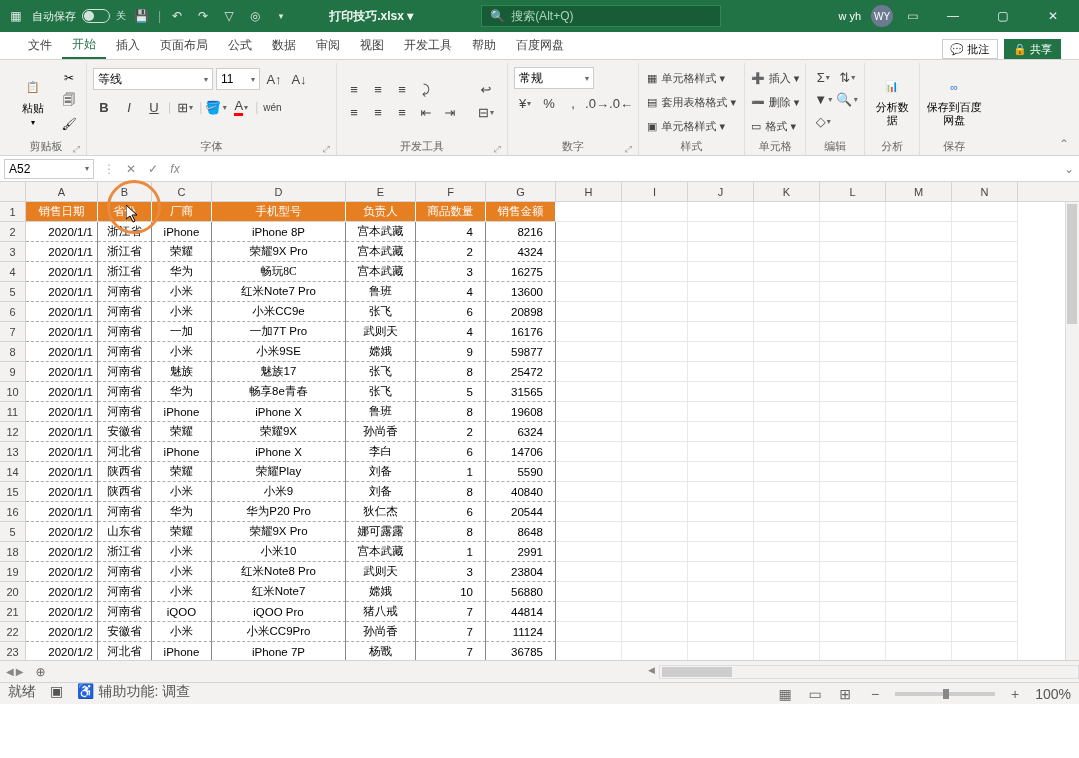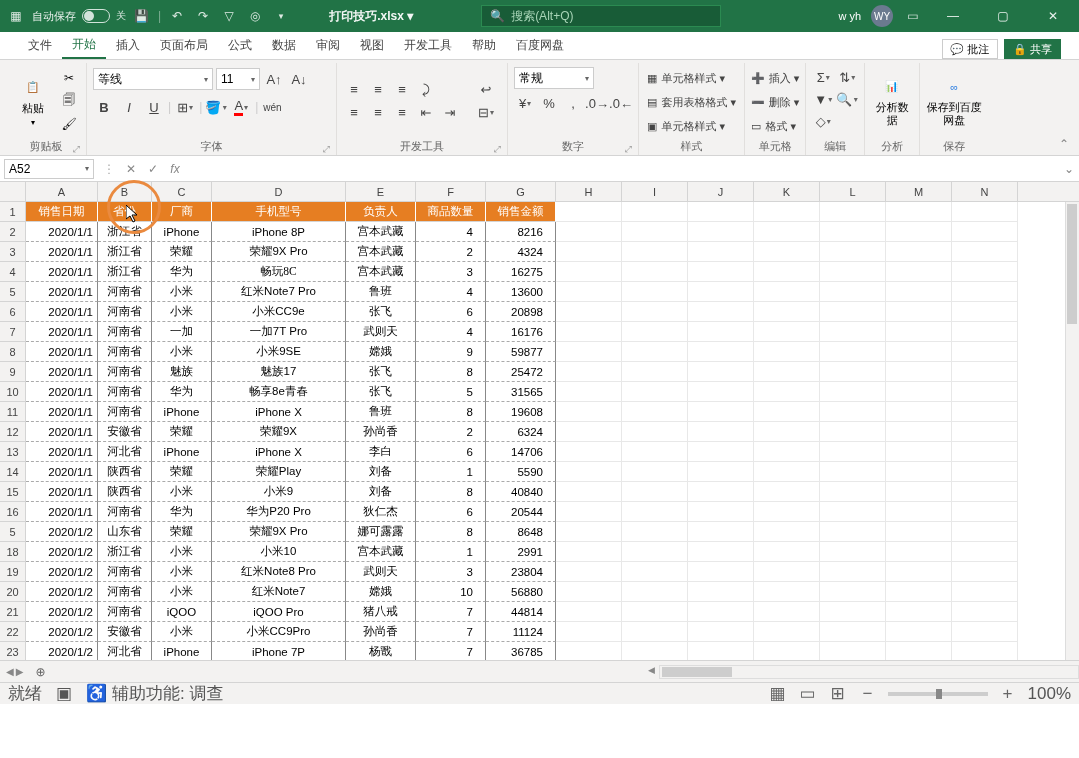--- a/index.html
+++ b/index.html
@@ -75,21 +75,21 @@
 .sheet-bar { height: 22px; border-top: 1px solid #d4d4d4; display: flex; align-items: center; background: #f3f2f1; }
 .sheet-nav { display: flex; gap: 2px; padding: 0 6px; color: #888; }
 .sheet-nav span { cursor: pointer; font-size: 10px; }
 .sheet-tab { padding: 0 12px; height: 22px; display: flex; align-items: center; font-size: 11px; background: #e8e8e8; border-right: 1px solid #ccc; cursor: pointer; }
 .sheet-tab.active { background: #fff; border-bottom: 2px solid #217346; }
 .sheet-add { width: 22px; text-align: center; color: #666; cursor: pointer; }
 .h-scroll { margin-left: auto; width: 420px; height: 14px; background: #f3f2f1; border: 1px solid #ddd; position: relative; }
 .h-scroll-thumb { position: absolute; left: 2px; width: 70px; height: 10px; background: #cdcdcd; top: 1px; }
 
 
-.status-bar { height: 22px; background: #f3f2f1; border-top: 1px solid #d4d4d4; display: flex; align-items: center; padding: 0 8px; font-size: 17px; color: #555; gap: 14px; }
+.status-bar { height: 22px; background: #f3f2f1; border-top: 1px solid #d4d4d4; display: flex; padding: 0 8px; font-size: 14px; color: #555; gap: 14px; }
 .status-right { margin-left: auto; display: flex; align-items: center; gap: 10px; }
 .view-btn { width: 20px; height: 16px; display: flex; align-items: center; justify-content: center; cursor: pointer; color: #666; }
 .zoom-slider { width: 100px; height: 4px; background: #cdcdcd; position: relative; }
 .zoom-thumb { position: absolute; left: 48%; top: -3px; width: 6px; height: 10px; background: #888; }
 
 
 .highlight-circle { position: absolute; width: 54px; height: 54px; border: 3px solid #ea8a3f; border-radius: 50%; pointer-events: none; z-index: 100; }
 
 
 .cursor-arrow { position: absolute; z-index: 101; pointer-events: none; }

